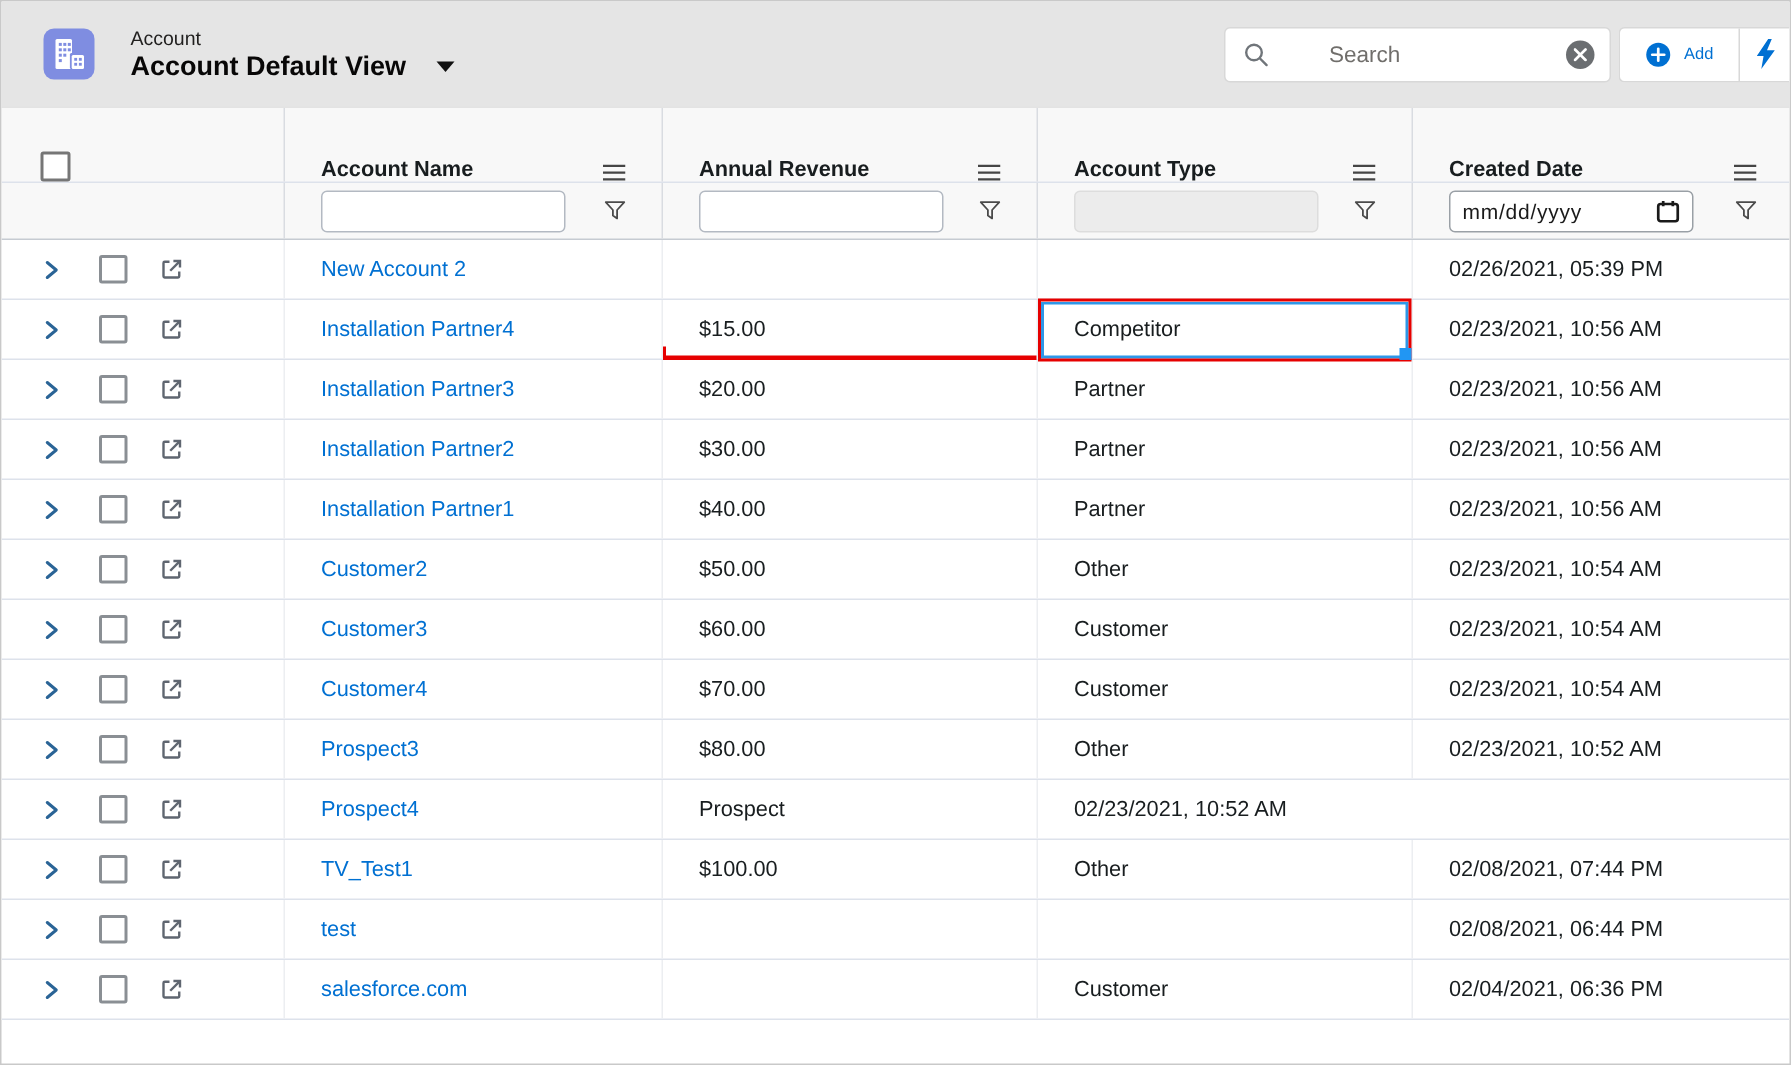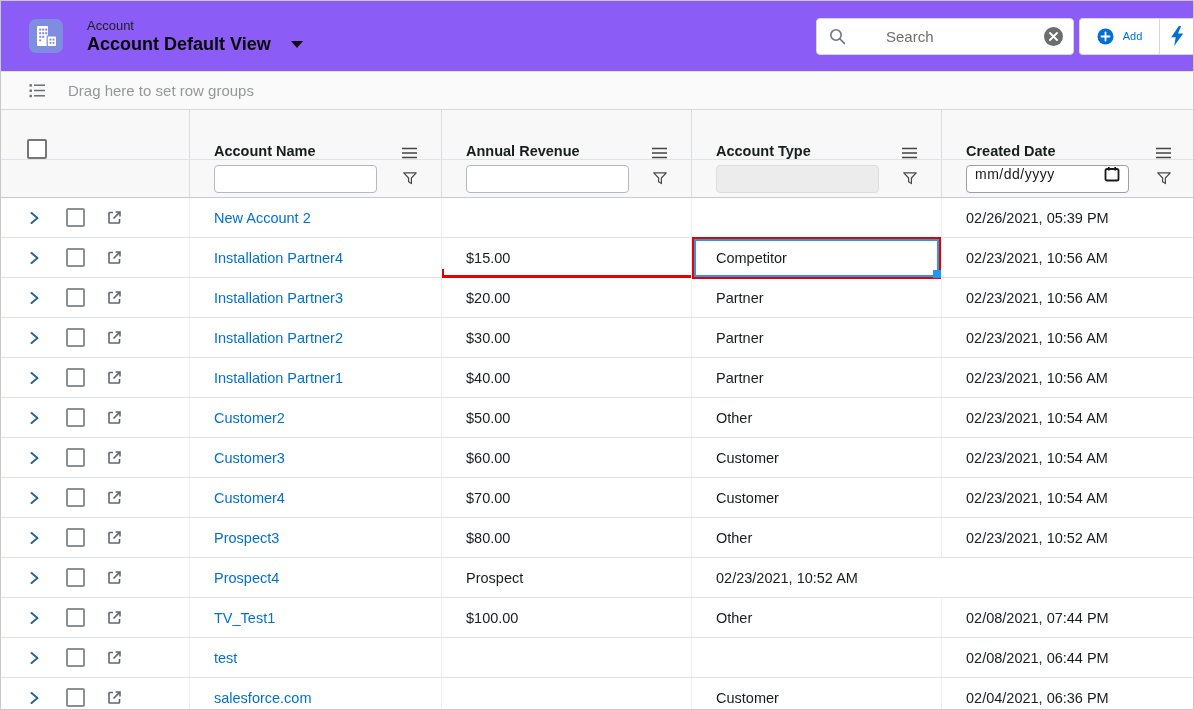--- a/index.html
+++ b/index.html
@@ -1,20 +1,20 @@
 <!DOCTYPE html>
 <html><head>
 <meta charset="utf-8">
 <style>
   * { margin:0; padding:0; box-sizing:border-box; }
   body { background:#e9e9e9; font-family:"Liberation Sans","DejaVu Sans",sans-serif; }
   .app { width:1194px; height:710px; background:#fff; border:1px solid #c9c9c9; overflow:hidden; position:relative; }
 
   
-  .topbar { height:71px; border-bottom:1px solid #e3e3e3; display:flex; align-items:center; padding-left:28px; background:#8b5cf6; }
+  .topbar { height:71px; border-bottom:1px solid #e3e3e3; display:flex; align-items:center; padding-left:28px; background:#e5e5e5; }
   .entity { display:flex; align-items:center; gap:24px; }
   .entity-icon { width:34px; height:34px; border-radius:7px; background:#7f8de1; display:flex; align-items:center; justify-content:center; flex:0 0 auto; }
   .entity-label { font-size:13px; color:#201f1e; line-height:15px; }
   .entity-view { display:flex; align-items:center; gap:20px; cursor:pointer; }
   .entity-view .vt { font-size:18px; font-weight:700; color:#080707; line-height:22px; }
   .caret { width:0; height:0; border-left:6px solid transparent; border-right:6px solid transparent; border-top:7px solid #111; margin-top:2px; }
 
   .topbar-right { margin-left:auto; display:flex; align-items:center; height:37px; }
   .searchbox { width:258px; height:37px; border:1px solid #d8d8d8; border-radius:4px; display:flex; align-items:center; padding:0 10px 0 12px; gap:8px; background:#fff; }
   .searchbox input { border:none; outline:none; flex:1; font-size:15px; color:#333; font-family:inherit; min-width:0;margin-left:32px; }
@@ -38,21 +38,21 @@
   .hdr-cell + .hdr-cell { border-left:1px solid #d9dce1; }
   .hdr-cell .hlabel { font-size:14.5px; font-weight:700; color:#181d1f; }
   .hdr-cell .menu-ic { margin-left:auto; display:flex; cursor:pointer; }
 
   .filter-row { height:38px; background:#f8f8f8; border-bottom:1px solid #c6cbd2; }
   .filter-cell { display:flex; align-items:center; padding:0 24px; }
   .filter-cell + .filter-cell { border-left:1px solid #d9dce1; }
   .f-input { width:163px; height:28px; border:1px solid #b3b9c2; border-radius:4px; background:#fff; font-size:14px; padding:0 8px; font-family:inherit; outline:none; color:#333; }
   .f-input:disabled { background:#ececec; border-color:#dddddd; }
   .funnel { margin-left:auto; display:flex; cursor:pointer; }
-  .date-box { width:163px; height:28px; border:1px solid #9aa0a6; border-radius:4px; background:#fff; display:flex; padding:0 8px; gap:12px; cursor:text; }
+  .date-box { width:163px; height:28px; border:1px solid #9aa0a6; border-radius:4px; background:#fff; display:flex; align-items:center; padding:0 8px; gap:12px; cursor:text; }
   .date-box .dtext { font-size:14px; color:#1a1a1a; letter-spacing:0.5px; white-space:nowrap; overflow:hidden; flex:1; }
   .date-box .cal { flex:0 0 auto; display:flex; cursor:pointer; }
 
   .row { height:40px; border-bottom:1px solid #dde2eb; background:#fff; }
   .cell { display:flex; align-items:center; padding:0 22px 0 24px; position:relative; font-size:14.5px; color:#181d1f; }
   .cell + .cell { border-left:1px solid #eceef1; }
   .ctrl-cell { padding:0 0 0 28px; gap:0; }
   .ctrl-cell .chev { margin-right:26px; display:flex; cursor:pointer; }
   .checkbox { width:19px; height:19px; border:2px solid #8a8f94; border-radius:2px; background:#fff; cursor:pointer; flex:0 0 auto; }
   .hdr-checkbox { width:20px; height:20px; border-color:#767676; margin-left:2px; }
@@ -132,35 +132,20 @@
         <div class="vdivider"></div>
         <button class="bolt-btn">
           <svg width="14" height="20" viewBox="0 0 14 20">
             <path d="M8.8 0 L1.2 11.3 H5.7 L4.2 20 L13.2 7.5 H8.0 L11.2 0 Z" fill="#0070d2"></path>
           </svg>
         </button>
       </div>
     </div>
   </div>
 
-  <div class="groups-bar">
-    <svg width="17" height="15" viewBox="0 0 17 15">
-      <g stroke="#6a6e73" stroke-width="1.5">
-        <line x1="5" y1="2.2" x2="16" y2="2.2"></line>
-          <line x1="5" y1="7.5" x2="16" y2="7.5"></line>
-          <line x1="5" y1="12.8" x2="16" y2="12.8"></line>
-      </g>
-      <g fill="#6a6e73">
-        <rect x="0.5" y="1.2" width="2.4" height="2.4"></rect>
-          <rect x="0.5" y="6.5" width="2.4" height="2.4"></rect>
-          <rect x="0.5" y="11.8" width="2.4" height="2.4"></rect>
-      </g>
-    </svg>
-    <span class="hint">Drag here to set row groups</span>
-  </div>
 
   <div class="grid">
 
     <div class="grid-row hdr-row">
       <div class="hdr-cell">
         <span class="checkbox hdr-checkbox"></span>
       </div>
       <div class="hdr-cell">
         <span class="hlabel">Account Name</span>
         <span class="menu-ic">

